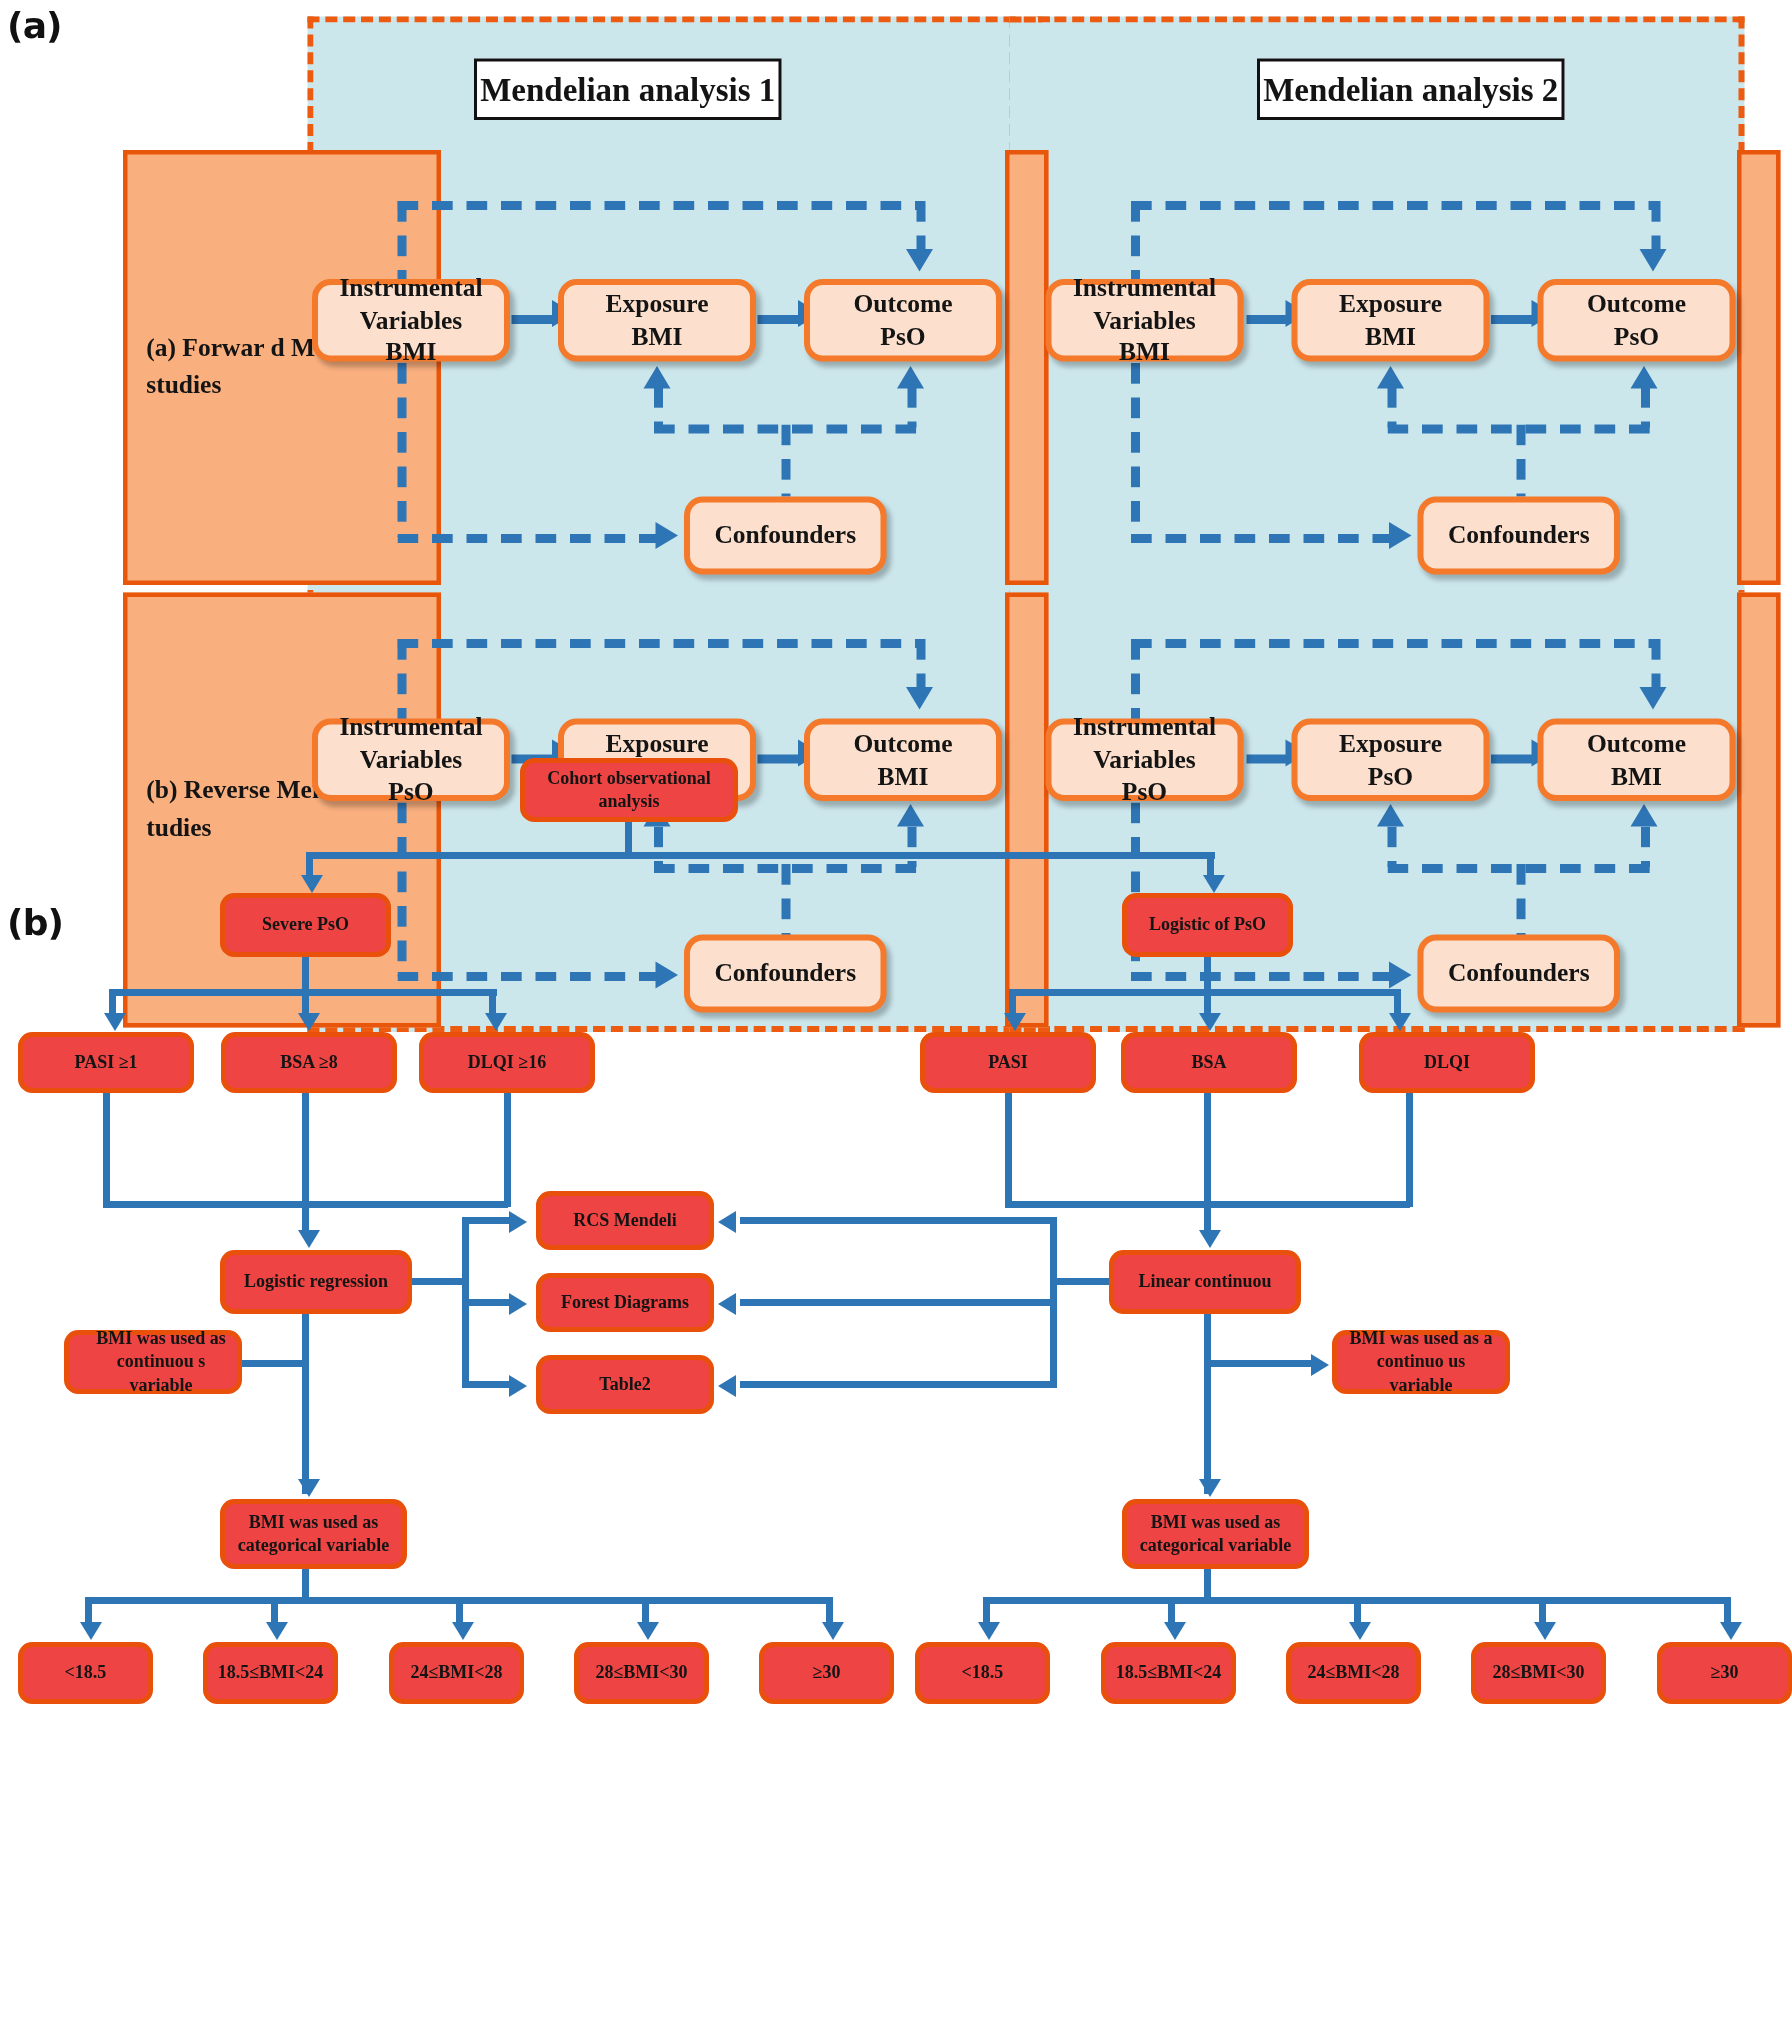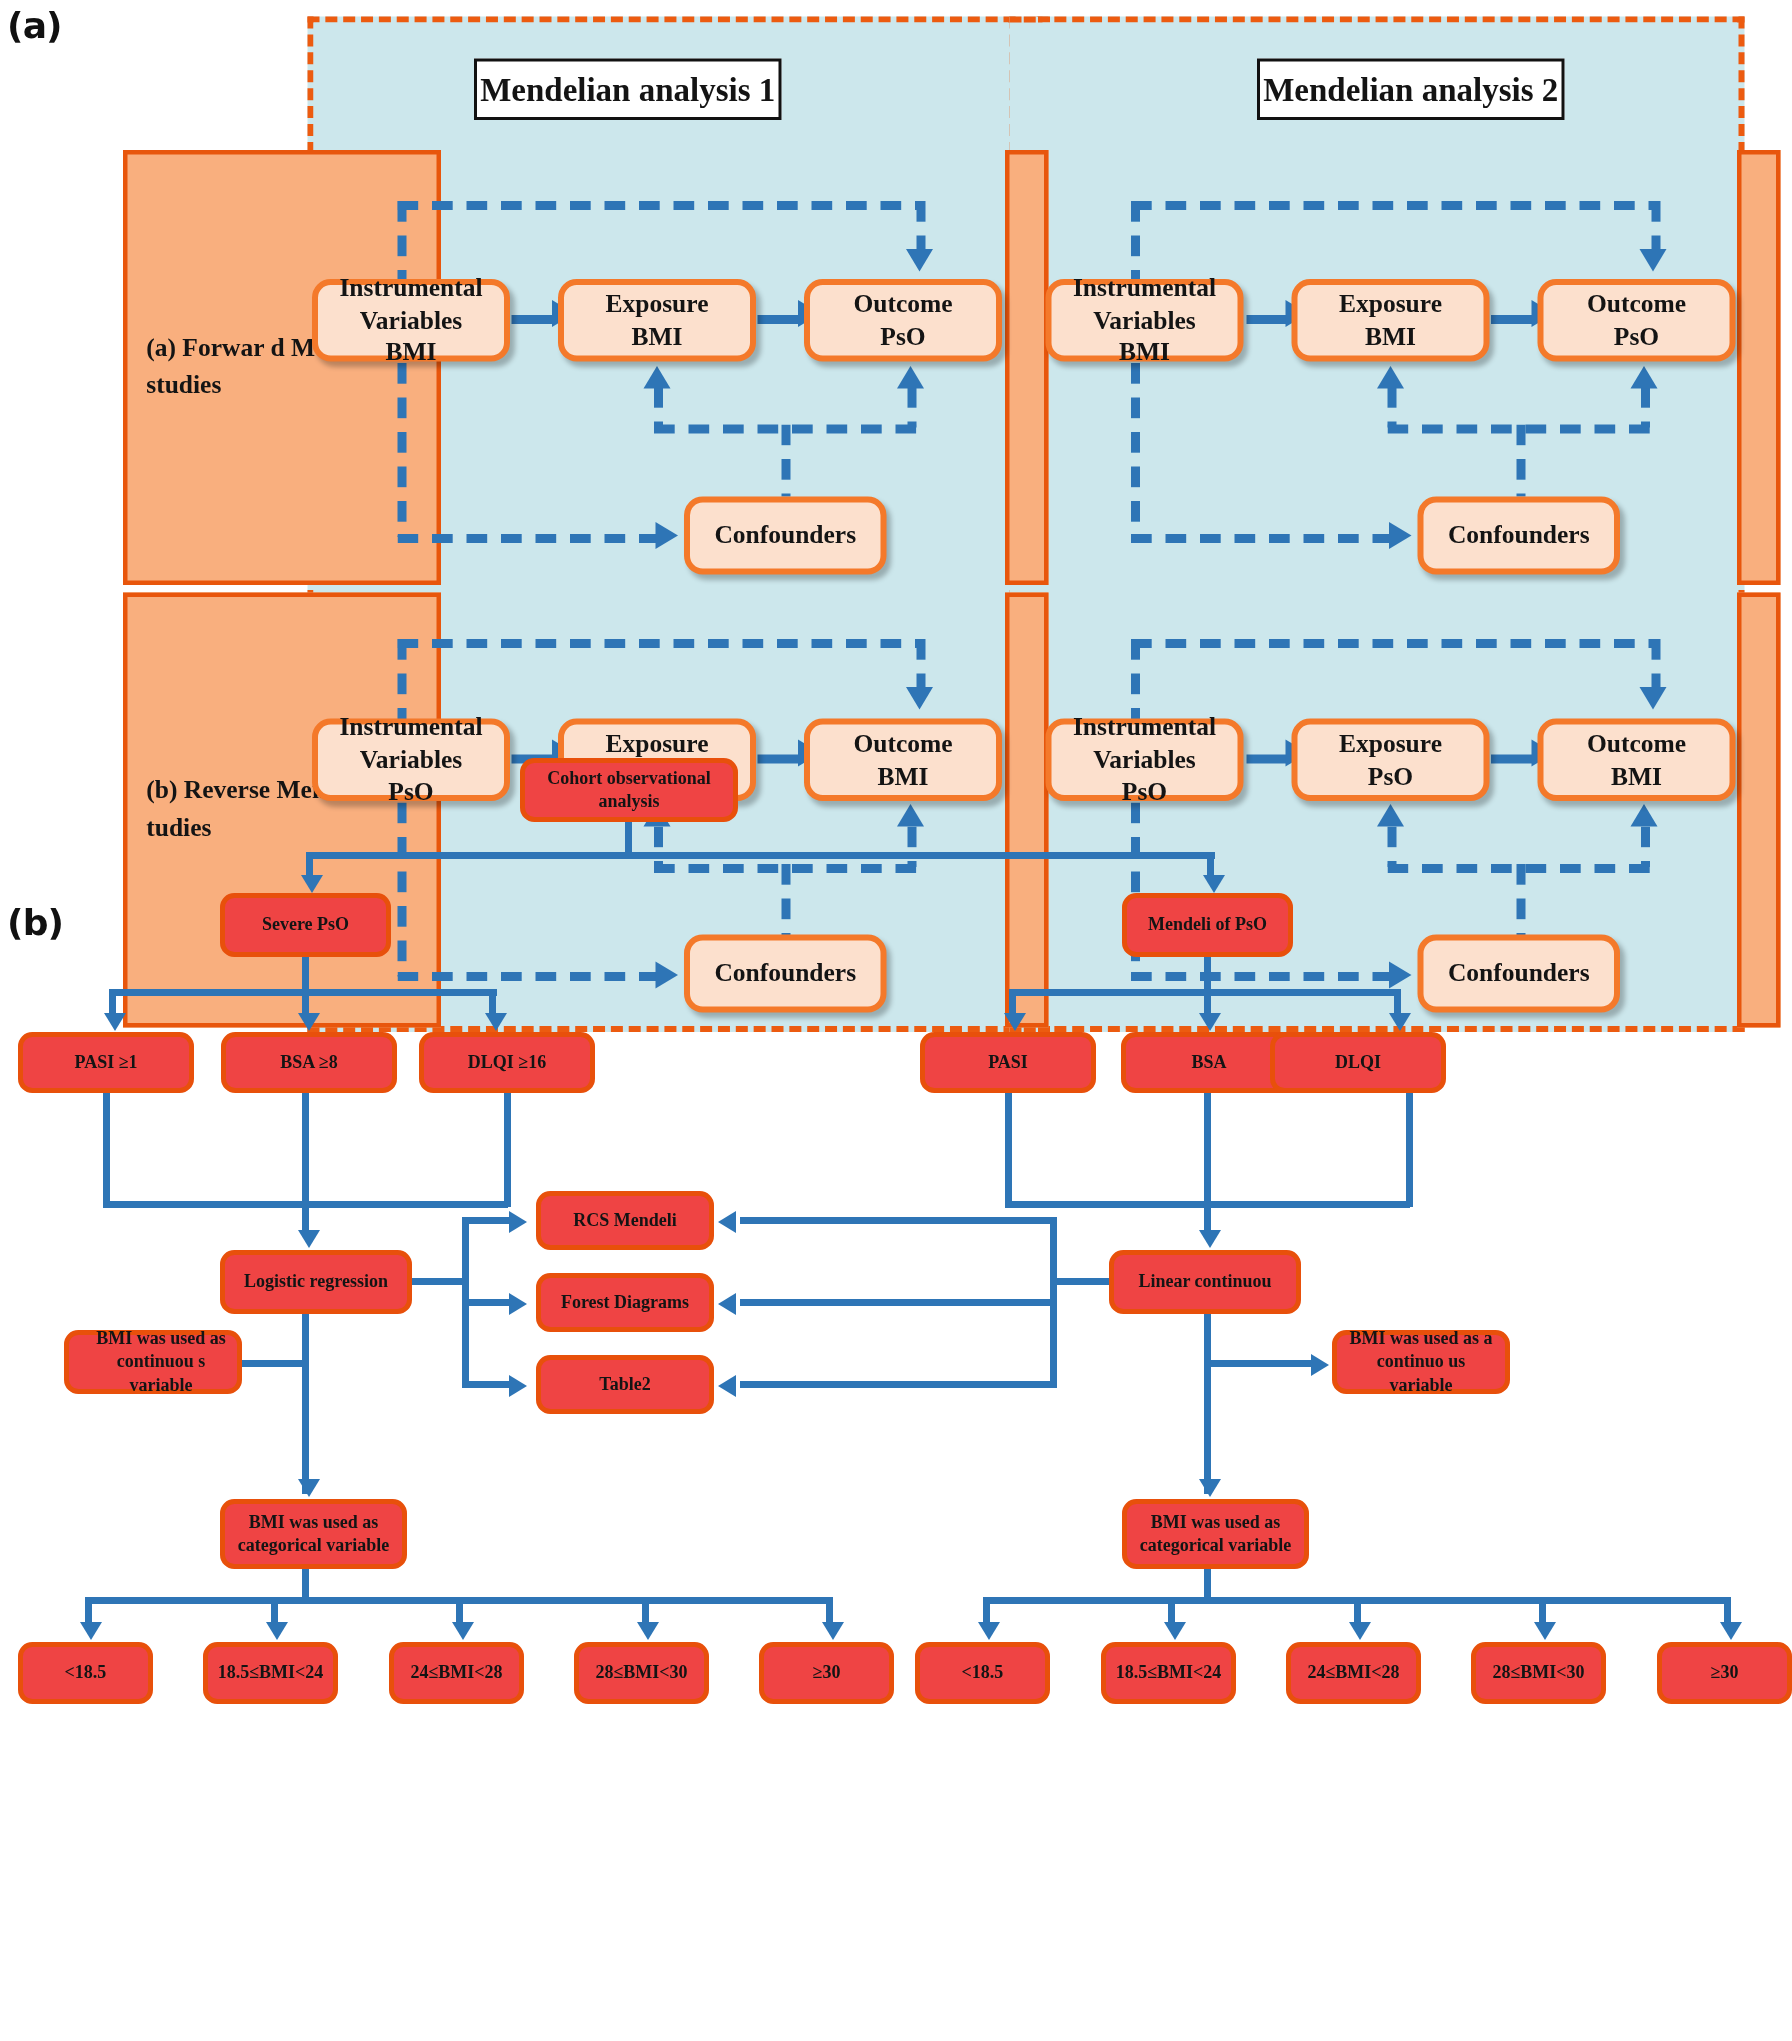--- a/index.html
+++ b/index.html
@@ -232,21 +232,21 @@
   <div class="bsh" style="left:306px;top:130px;width:909px;"></div>
   <div class="bsv" style="left:306px;top:130px;height:27px;"></div>
   <div class="bar bar-d" style="left:301px;top:153px;"></div>
   <div class="bsv" style="left:1207px;top:130px;height:27px;"></div>
   <div class="bar bar-d" style="left:1203px;top:153px;"></div>
 
   <div class="bnode" style="left:220px;top:171px;width:171px;height:64px;">
     <span>Severe PsO</span>
   </div>
   <div class="bnode" style="left:1122px;top:171px;width:171px;height:64px;">
-    <span>Mendeli of PsO</span>
+    <span>Logistic of PsO</span>
   </div>
 
   <div class="bsv" style="left:302px;top:233px;height:39px;"></div>
   <div class="bsh" style="left:109px;top:267px;width:388px;"></div>
   <div class="bsv" style="left:109px;top:267px;height:27px;"></div>
   <div class="bar bar-d" style="left:104px;top:291px;"></div>
   <div class="bsv" style="left:302px;top:267px;height:27px;"></div>
   <div class="bar bar-d" style="left:298px;top:291px;"></div>
   <div class="bsv" style="left:489px;top:267px;height:27px;"></div>
   <div class="bar bar-d" style="left:485px;top:291px;"></div>
@@ -279,21 +279,21 @@
   <div class="bar bar-d" style="left:1199px;top:291px;"></div>
   <div class="bsv" style="left:1394px;top:267px;height:27px;"></div>
   <div class="bar bar-d" style="left:1389px;top:291px;"></div>
 
   <div class="bnode" style="left:920px;top:310px;width:176px;height:61px;">
     <span>PASI</span>
   </div>
   <div class="bnode" style="left:1121px;top:310px;width:176px;height:61px;">
     <span>BSA</span>
   </div>
-  <div class="bnode" style="left:1270px;top:310px;width:176px;height:61px;">
+  <div class="bnode" style="left:1359px;top:310px;width:176px;height:61px;">
     <span>DLQI</span>
   </div>
 
   <div class="bsv" style="left:1005px;top:369px;height:116px;"></div>
   <div class="bsv" style="left:1406px;top:369px;height:116px;"></div>
   <div class="bsh" style="left:1005px;top:479px;width:405px;"></div>
   <div class="bsv" style="left:1204px;top:369px;height:143px;"></div>
   <div class="bar bar-d" style="left:1199px;top:508px;"></div>
 
   <div class="bnode" style="left:1109px;top:528px;width:192px;height:64px;">

